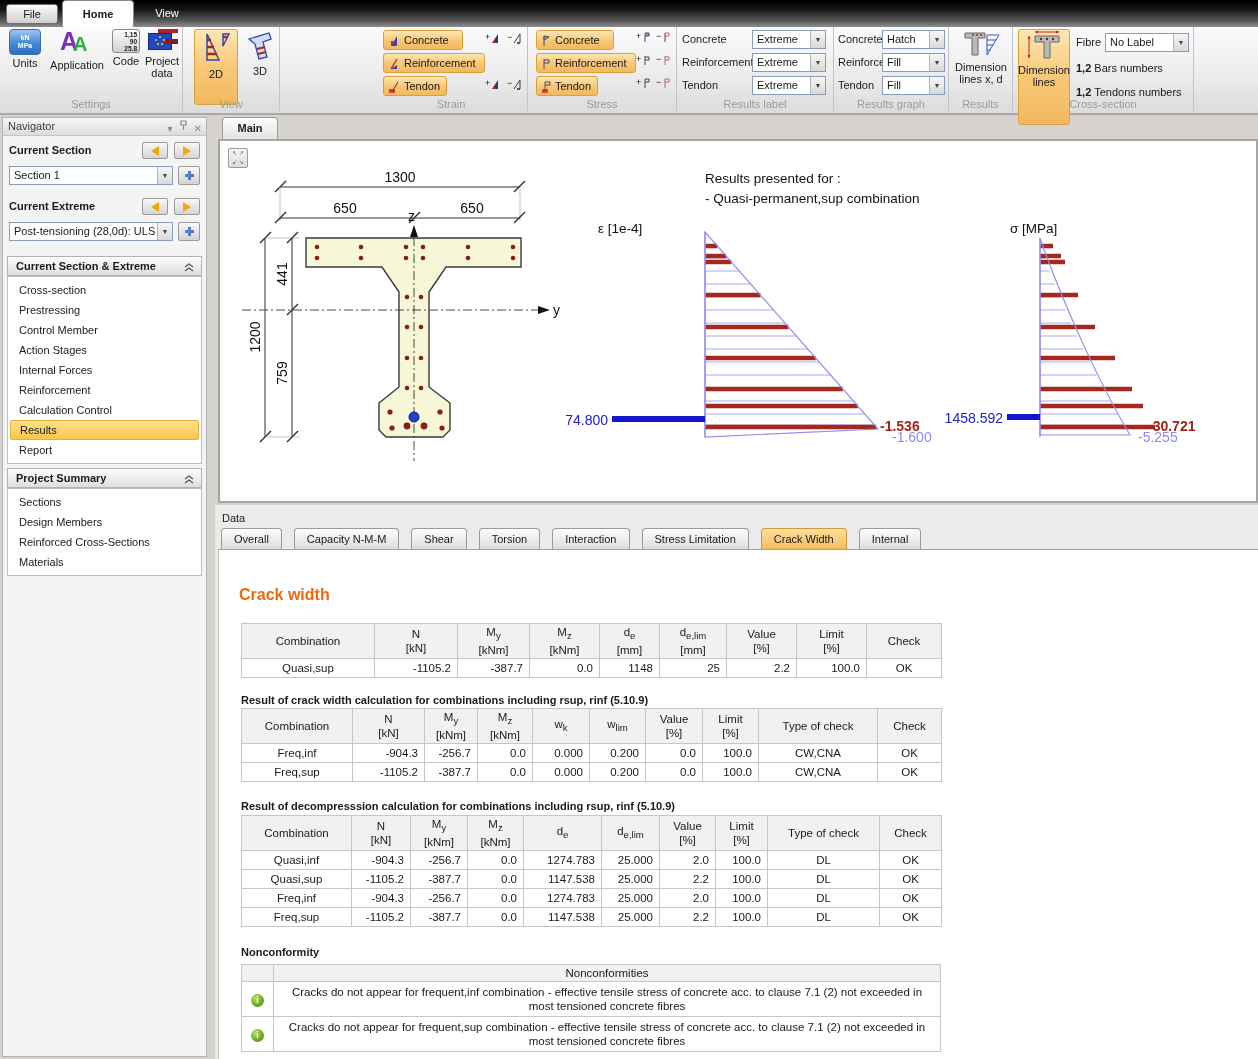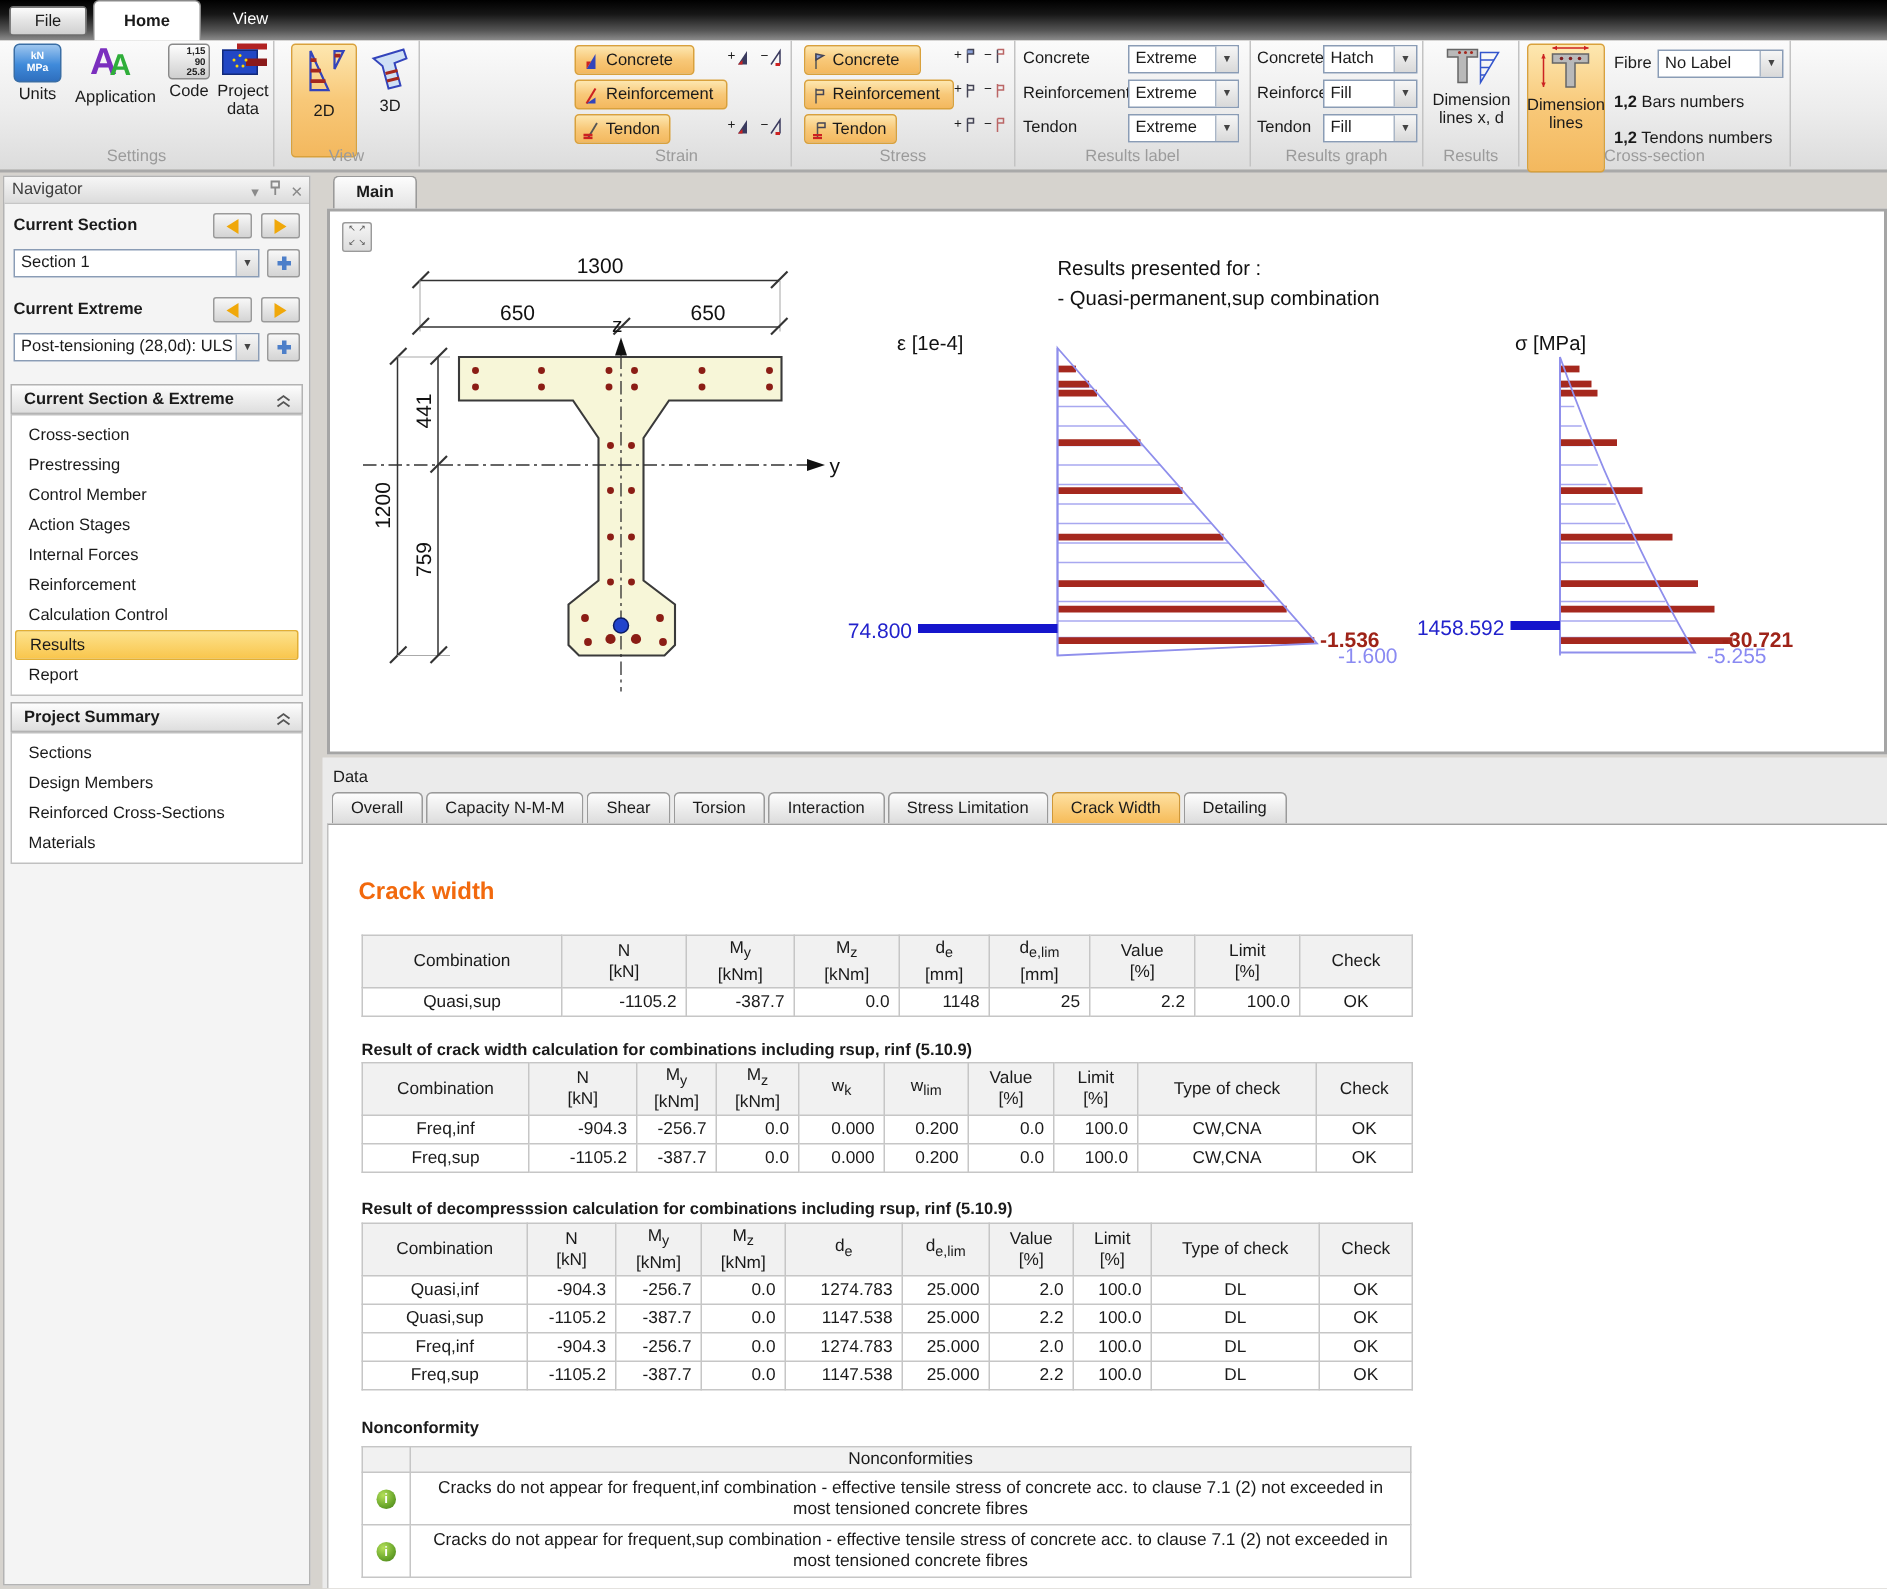--- a/index.html
+++ b/index.html
@@ -95,21 +95,21 @@
   .dimtxt { font-size:14px; fill:#111; }
   .valblue { font-size:14px; fill:#2222cc; }
   .valred  { font-size:14px; fill:#9e2318; font-weight:bold; }
   .vallblue{ font-size:14px; fill:#8a8af2; }
   .notetxt { font-size:13.5px; fill:#111; }
 
   
   #datapanel { position:absolute; left:215px; top:505px; width:1043px; height:554px; background:#ebebeb; }
   #data-label { position:absolute; left:7px; top:7px; }
   #datatabs { position:absolute; left:6px; top:23px; height:21px; display:flex; }
-  .dtab { height:21px; line-height:20px; padding:0 12px; margin-right:2px;
+  .dtab { height:21px; line-height:20px; padding:0 12px; margin-right:12px;
     background:linear-gradient(#fdfdfd,#dcdcdc); border:1px solid #9a9a9a; border-bottom:none;
     border-radius:4px 4px 0 0; white-space:nowrap; }
   .dtab.active { background:linear-gradient(#fee0a0,#f6bb58); border-color:#cf9838; }
   #datacontent { position:absolute; left:3px; top:44px; right:0; bottom:0; background:#fff;
     border-top:1px solid #a0a0a0; border-left:1px solid #c0c0c0; }
   #crack-heading { position:absolute; left:20px; top:36px; font-size:16px; font-weight:bold; color:#f2690d; }
   .rtable { position:absolute; left:22px; border-collapse:collapse; font-size:11.5px; table-layout:fixed; }
   .rtable th, .rtable td { border:1px solid #c6c6c6; padding:1px 6px; }
   .rtable th { background:#f1f1f1; font-weight:normal; text-align:center; line-height:14px; height:17px; }
   .rtable td { height:19px; background:#fff; }
@@ -338,21 +338,21 @@
           <circle cx="12" cy="6" r="1" fill="#a5281e"></circle>
             <circle cx="16" cy="6" r="1" fill="#a5281e"></circle>
             <circle cx="20" cy="6" r="1" fill="#a5281e"></circle>
         </svg>
         <div class="cap">Dimension lines x, d</div>
       </div>
       <div class="rgroup-label">Results</div>
     </div>
 
     <div class="rgroup" style="left:1013px;width:181px">
-      <div class="bigbtn orange" style="left:5px;width:52px;height:86px">
+      <div class="bigbtn orange" style="left:5px;width:52px;height:96px">
         <svg width="42" height="32">
           <path d="M12,6 L36,6 L36,12 L27,12 L27,28 L21,28 L21,12 L12,12 Z" fill="#b9b9b9" stroke="#666"></path>
           <line x1="12" y1="2" x2="36" y2="2" stroke="#cc2222"></line>
             <path d="M12,2 l3,-1.5 v3 Z M36,2 l-3,-1.5 v3 Z" fill="#cc2222"></path>
           <line x1="6" y1="6" x2="6" y2="28" stroke="#cc2222"></line>
             <path d="M6,6 l-1.5,3 h3 Z M6,28 l-1.5,-3 h3 Z" fill="#cc2222"></path>
           <circle cx="24" cy="9" r="1.2" fill="#802020"></circle>
             <circle cx="30" cy="9" r="1.2" fill="#802020"></circle>
             <circle cx="18" cy="9" r="1.2" fill="#802020"></circle>
         </svg>
@@ -601,21 +601,21 @@
   <div id="datapanel">
     <div id="data-label">Data</div>
     <div id="datatabs">
         <div class="dtab">Overall</div>
         <div class="dtab">Capacity N-M-M</div>
         <div class="dtab">Shear</div>
         <div class="dtab">Torsion</div>
         <div class="dtab">Interaction</div>
         <div class="dtab">Stress Limitation</div>
         <div class="dtab active">Crack Width</div>
-        <div class="dtab">Detailing</div>
+        <div class="dtab">Internal</div>
       </div>
     <div id="datacontent">
       <div id="crack-heading">Crack width</div>
 
       <table class="rtable" style="top:73px;width:700px">
           <thead>
             <tr>
               <th style="width: 133px;">Combination</th>
               <th style="width: 83px;">N<br>[kN]</th>
               <th style="width: 72px;">M<sub>y</sub><br>[kNm]</th>

